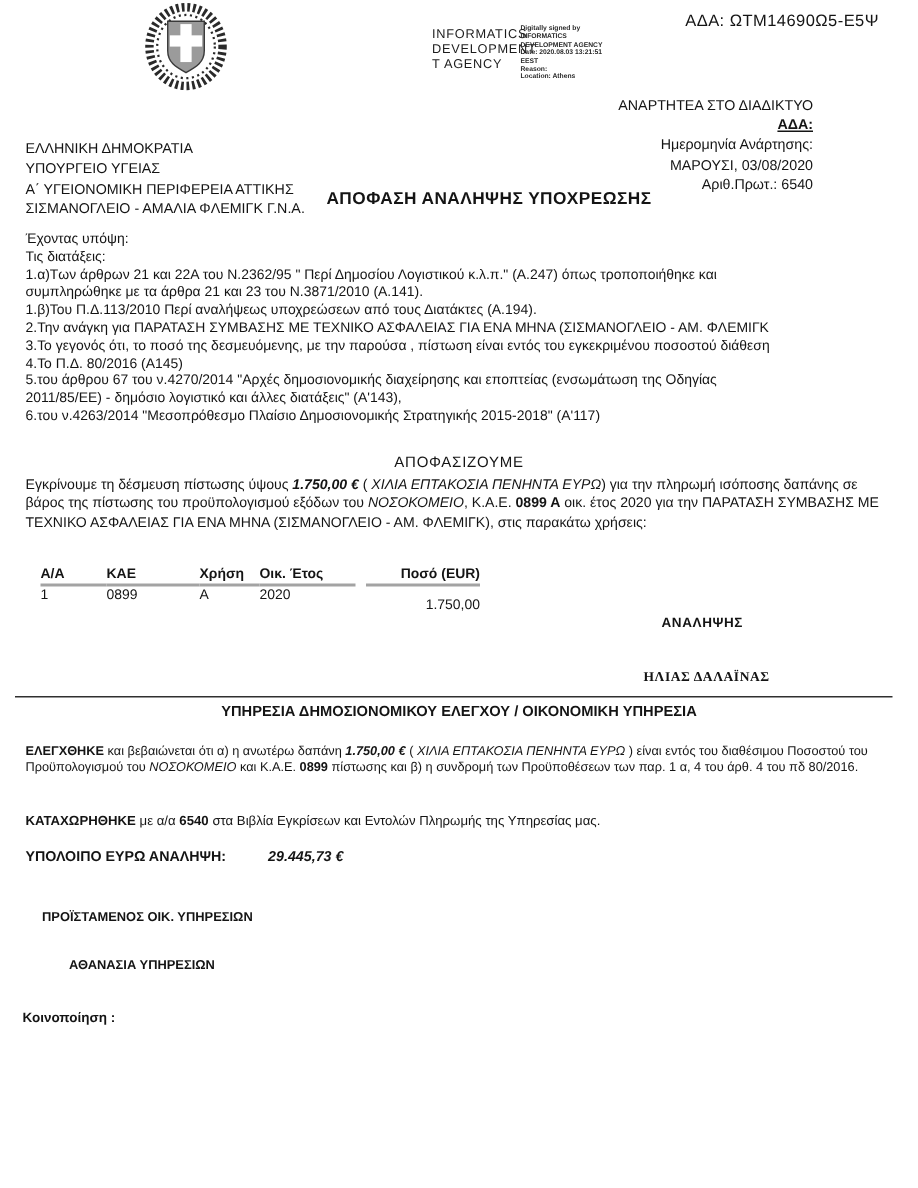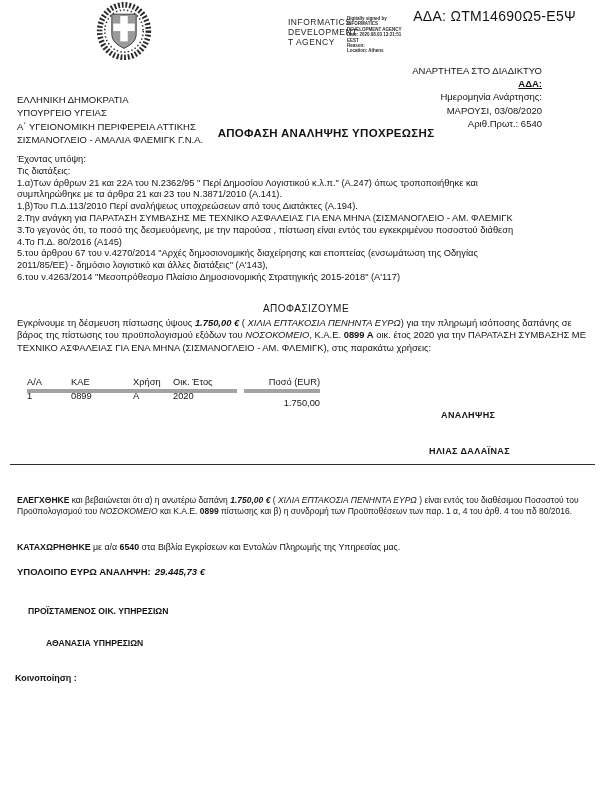--- a/index.html
+++ b/index.html
@@ -4,21 +4,21 @@
 <style>
   html,body { margin:0; padding:0; background:#e8e8e8; }
   .page {
     position:relative; width:612px; height:792px; margin:0 auto;
     background:#ffffff; overflow:hidden;
     font-family:"Liberation Sans", sans-serif; color:#141414;
   }
   .abs { position:absolute; }
   .nowrap { white-space:nowrap; }
 
-  .ada-top { top:8px; right:36px; font-size:14px; letter-spacing:0.3px; }
+  .ada-top { top:8px; right:26px; font-size:11px; letter-spacing:0.3px; }
 
   .stamp-agency { left:288px; top:17px; width:62px; font-size:8.5px; line-height:10px; color:#1c1c1c; letter-spacing:0.5px; }
   .stamp-sig { left:347px; top:16px; width:70px; font-size:4.5px; line-height:5.4px; color:#2a2a2a; font-weight:bold; }
 
   .emblem { left:86px; top:2px; }
 
   .hdr-left { left:17px; top:60px; font-size:9.5px; line-height:13.3px;margin-top:33px; }
   .hdr-right { right:70px; top:64px; font-size:9.5px; line-height:13.2px; text-align:right; }
   .hdr-right .ada-label { font-weight:bold; text-decoration:underline; }
 
@@ -26,36 +26,36 @@
 
   .preamble { left:17px; top:154px; font-size:9.3px; line-height:11.8px; width:600px; }
   .preamble div { white-space:nowrap; overflow:hidden; }
 
   .decide-head { left:0; top:303px; width:612px; text-align:center; font-size:10px; letter-spacing:0.5px; }
   .decide-par { left:17px; top:317px; width:580px; font-size:9.4px; line-height:12.4px; }
   .it { font-style:italic; }
   .bd { font-weight:bold; }
   .bdit { font-weight:bold; font-style:italic; }
 
-  .tbl-hcell { position:absolute; font-size:9.3px; font-weight:normal; border-bottom:4px solid #a3a3a3; padding-bottom:2px; }
+  .tbl-hcell { position:absolute; font-size:9.3px; font-weight:bold; border-bottom:2px solid #a3a3a3; padding-bottom:2px; }
   .tbl-cell  { position:absolute; font-size:9.3px; }
   .ta-r { text-align:right; }
 
   .sig-title { left:441px; top:410px; font-size:9px; font-weight:bold; letter-spacing:0.4px; }
-  .sig-name  { left:429px; top:446px; font-size:9px; font-weight:bold; letter-spacing:0.4px; }
+  .sig-name  { left:429px; top:446px; font-size:9px; font-weight:bold; letter-spacing:0.4px;font-family:Liberation Serif, serif; }
 
   .rule { left:10px; top:464px; width:585px; border-top:1.5px solid #2f2f2f; height:0; }
 
   .fin-head { left:0; top:469px; width:612px; text-align:center; font-size:9.8px; font-weight:bold; }
 
   .checked-par { left:17px; top:495px; width:586px; font-size:8.5px; font-weight:bold; line-height:11.2px; }
   .registered  { left:17px; top:542px; font-size:8.8px; font-weight:bold; }
 
   .balance { left:17px; top:566px; font-size:9.5px; font-weight:bold; }
-  .balance .val { margin-left:4px; font-style:italic; }
+  .balance .val { margin-left:28px; font-style:italic; }
 
   .officer-title { left:28px; top:606px; font-size:8.6px; font-weight:bold; }
   .officer-name  { left:46px; top:638px; font-size:8.6px; font-weight:bold; }
   .cc-label      { left:15px; top:673px; font-size:9px; font-weight:bold; }
 </style>
 </head>
 <body>
 
 <div class="page">
 
@@ -134,20 +134,21 @@
     <div class="tbl-cell" style="left:133px; top:391px; width:40px;">Α</div>
     <div class="tbl-cell" style="left:173px; top:391px; width:64px;">2020</div>
     <div class="tbl-cell ta-r" style="left:244px; top:398px; width:76px;">1.750,00</div>
   </div>
 
   <div class="abs sig-title nowrap">ΑΝΑΛΗΨΗΣ</div>
   <div class="abs sig-name nowrap">ΗΛΙΑΣ ΔΑΛΑΪΝΑΣ</div>
 
   <div class="abs rule"></div>
 
+  <div class="abs fin-head">ΥΠΗΡΕΣΙΑ ΔΗΜΟΣΙΟΝΟΜΙΚΟΥ ΕΛΕΓΧΟΥ / ΟΙΚΟΝΟΜΙΚΗ ΥΠΗΡΕΣΙΑ</div>
 
   <div class="abs checked-par">
     <span>ΕΛΕΓΧΘΗΚΕ</span><span style="font-weight:normal;"> και βεβαιώνεται ότι α) η ανωτέρω δαπάνη  </span><span class="bdit">1.750,00 €</span><span style="font-weight:normal;"> ( </span><span class="it" style="font-weight:normal;">ΧΙΛΙΑ ΕΠΤΑΚΟΣΙΑ ΠΕΝΗΝΤΑ ΕΥΡΩ</span><span style="font-weight:normal;"> ) είναι εντός του διαθέσιμου Ποσοστού του Προϋπολογισμού του </span><span class="it" style="font-weight:normal;">ΝΟΣΟΚΟΜΕΙΟ</span><span style="font-weight:normal;"> και Κ.Α.Ε. </span><span class="bd">0899</span><span style="font-weight:normal;"> πίστωσης και β) η συνδρομή των Προϋποθέσεων των παρ. 1 α, 4 του άρθ. 4 του πδ 80/2016.</span>
   </div>
 
   <div class="abs registered nowrap">
     <span>ΚΑΤΑΧΩΡΗΘΗΚΕ</span><span style="font-weight:normal;"> με α/α </span><span>6540</span><span style="font-weight:normal;"> στα Βιβλία Εγκρίσεων και Εντολών Πληρωμής της Υπηρεσίας μας.</span>
   </div>
 
   <div class="abs balance nowrap">

